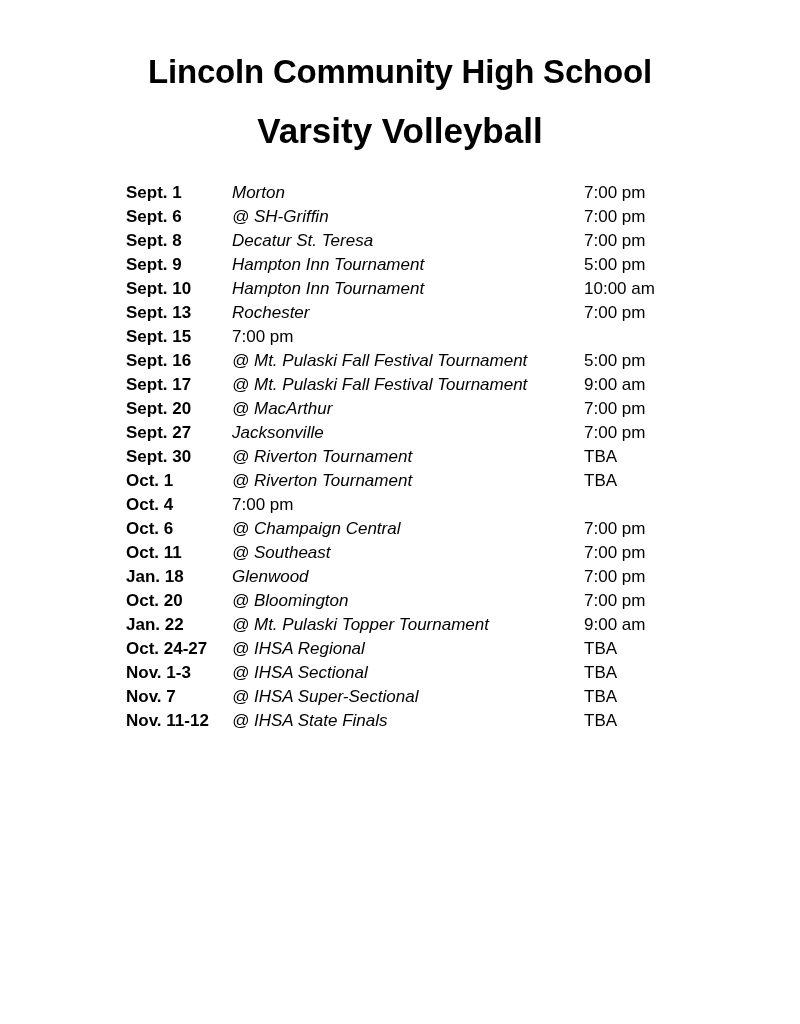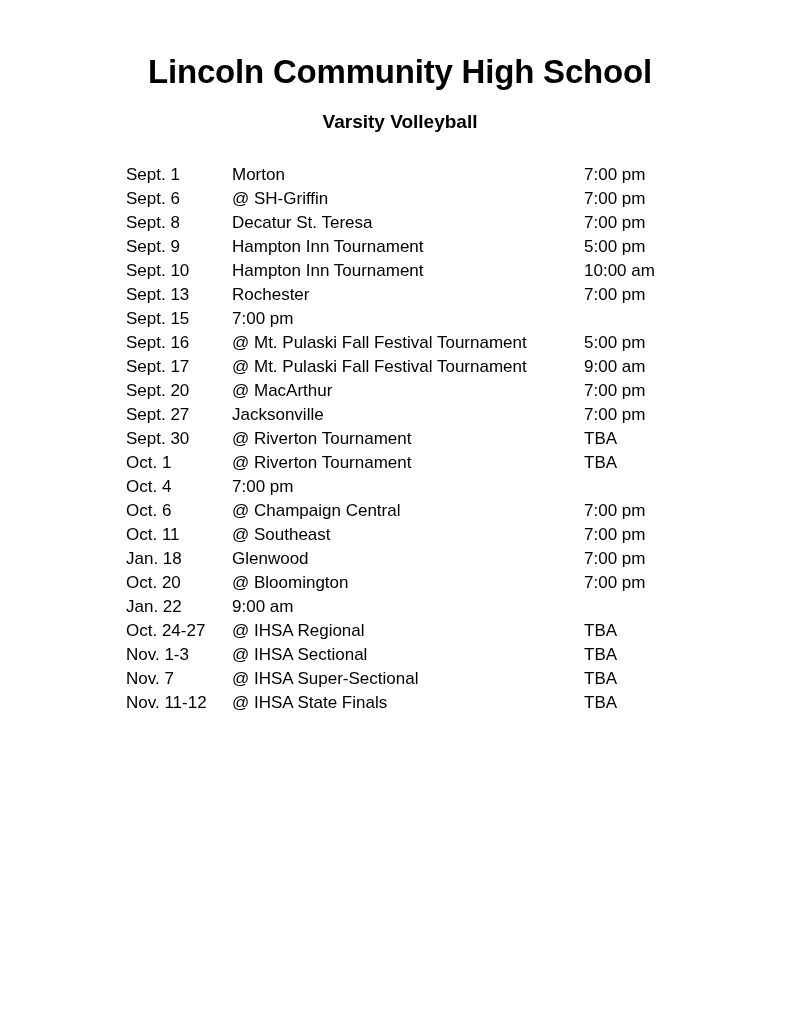--- a/index.html
+++ b/index.html
@@ -24,44 +24,46 @@
   .title {
     text-align: center;
     font-size: 33px;
     font-weight: bold;
     letter-spacing: -0.2px;
     margin: 6px 0 0 0;
     line-height: 1.1;
   }
   .subtitle {
     text-align: center;
-    font-size: 19px;
+    font-size: 35px;
     font-weight: bold;
     margin: 22px 0 0 0;
     line-height: 1.1;
   }
   .schedule {
     margin-top: 30px;
     padding-left: 66px;
   }
   .row {
     display: flex;
     align-items: baseline;
     height: 24px;
     font-size: 17px;
     line-height: 24px;
     white-space: nowrap;
   }
   .col-date {
     width: 106px;
     flex: 0 0 106px;
+    font-weight: bold;
   }
   .col-opponent {
     width: 352px;
     flex: 0 0 352px;
+    font-style: italic;
   }
   .col-time {
     flex: 0 0 auto;
   }
 </style>
 </head>
 <body>
 
 <div class="page">
   <h1 class="title">Lincoln Community High School</h1>
@@ -151,20 +153,21 @@
         <span class="col-opponent">Glenwood</span>
         <span class="col-time">7:00 pm</span>
       </div>
       <div class="row">
         <span class="col-date">Oct. 20</span>
         <span class="col-opponent">@ Bloomington</span>
         <span class="col-time">7:00 pm</span>
       </div>
       <div class="row">
         <span class="col-date">Jan. 22</span>
+        <span class="col-opponent">@ Mt. Pulaski Topper Tournament</span>
         <span class="col-time">9:00 am</span>
       </div>
       <div class="row">
         <span class="col-date">Oct. 24-27</span>
         <span class="col-opponent">@ IHSA Regional</span>
         <span class="col-time">TBA</span>
       </div>
       <div class="row">
         <span class="col-date">Nov. 1-3</span>
         <span class="col-opponent">@ IHSA Sectional</span>

